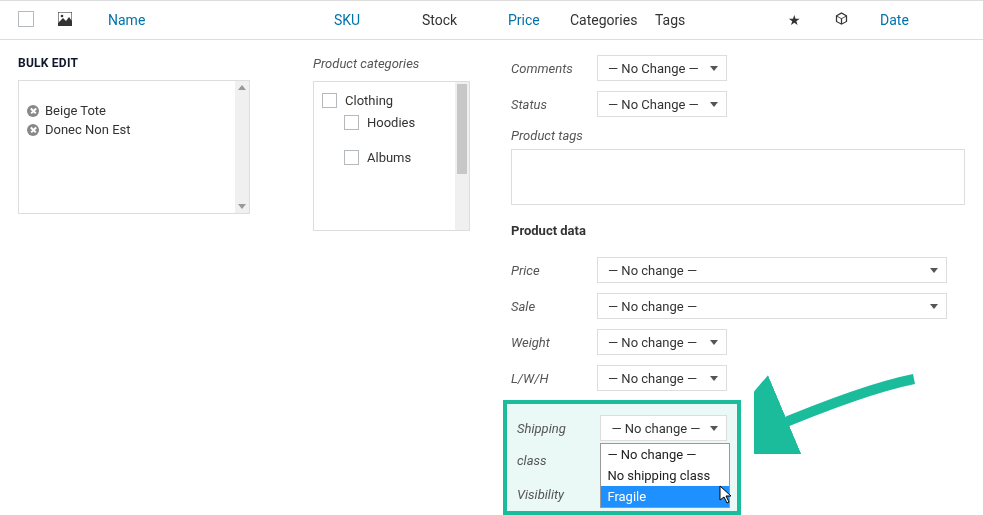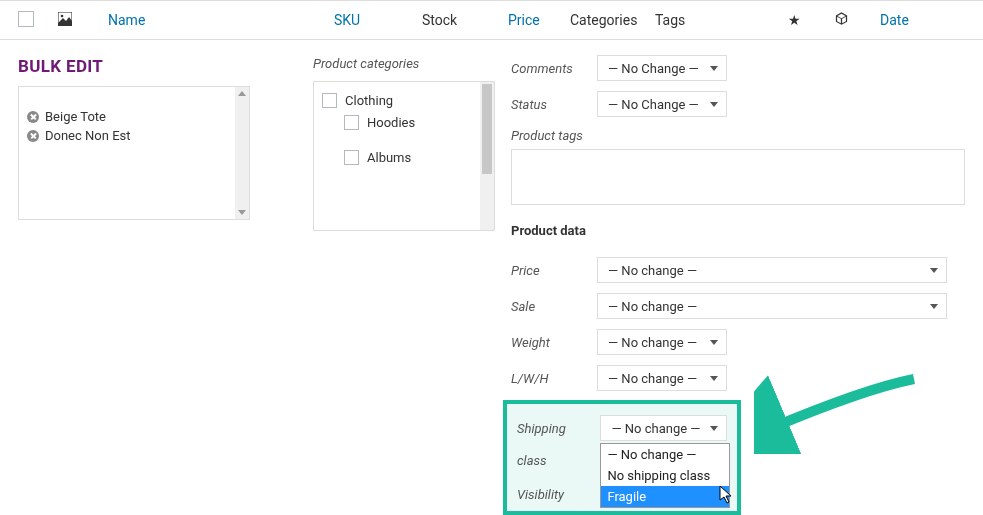--- a/index.html
+++ b/index.html
@@ -49,23 +49,23 @@
   .body {
     display: flex;
     padding: 10px 18px 0 18px;
   }
 
   
   .left {
     width: 298px;
   }
   .bulkedit-title {
-    font-size: 17px;
+    font-size: 12px;
     font-weight: bold;
-    color: #701a75;
+    color: #0f172a;
     padding: 6px 0 10px 0;
     letter-spacing: .02em;
   }
   .product-list {
     width: 232px;
     height: 134px;
     border: 1px solid #ddd;
     position: relative;
     padding: 20px 6px;
     overflow: hidden;
@@ -117,21 +117,21 @@
   .mid {
     width: 200px;
   }
   .section-hdr {
     font-style: italic;
     color: #555;
     font-size: 13px;
     padding: 6px 0 10px 0;
   }
   .cat-box {
-    width: 182px;
+    width: 157px;
     height: 150px;
     border: 1px solid #ddd;
     position: relative;
     padding: 8px 6px 8px 8px;
     overflow: hidden;
     font-size: 13px;
   }
   .cat-box .cat-scrollbar {
     position: absolute;
     right: 0; top: 0; bottom: 0;

